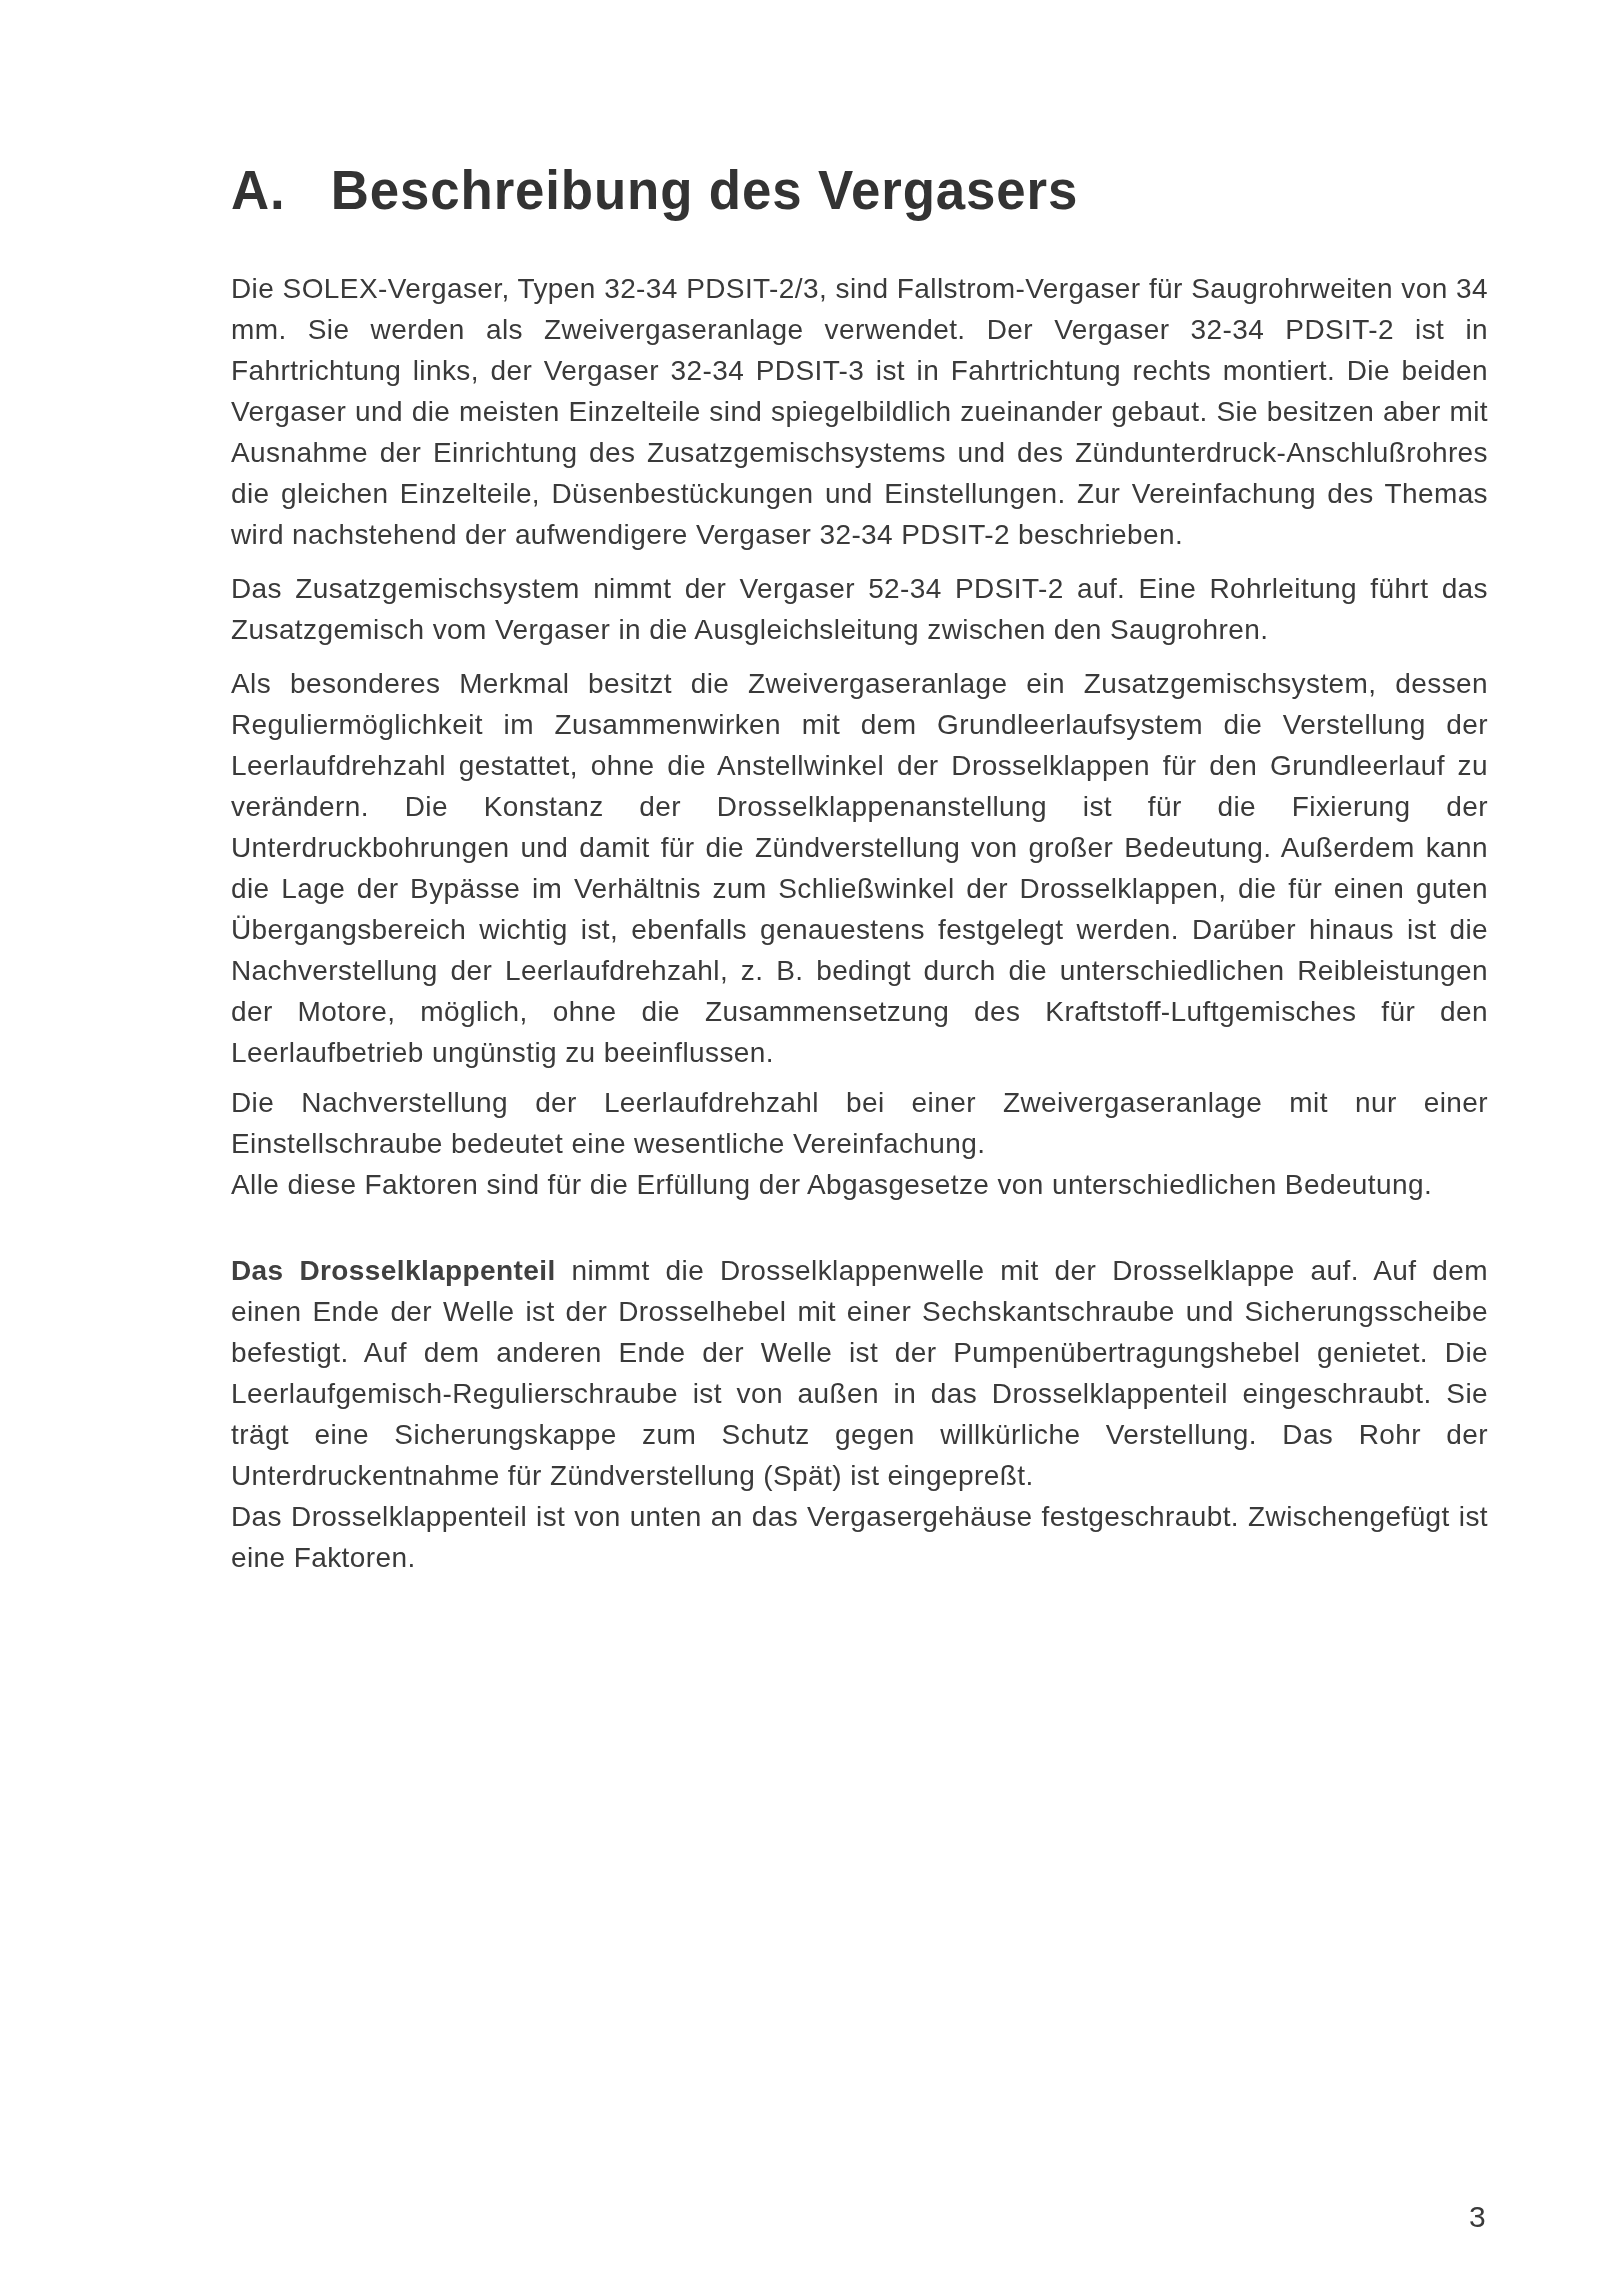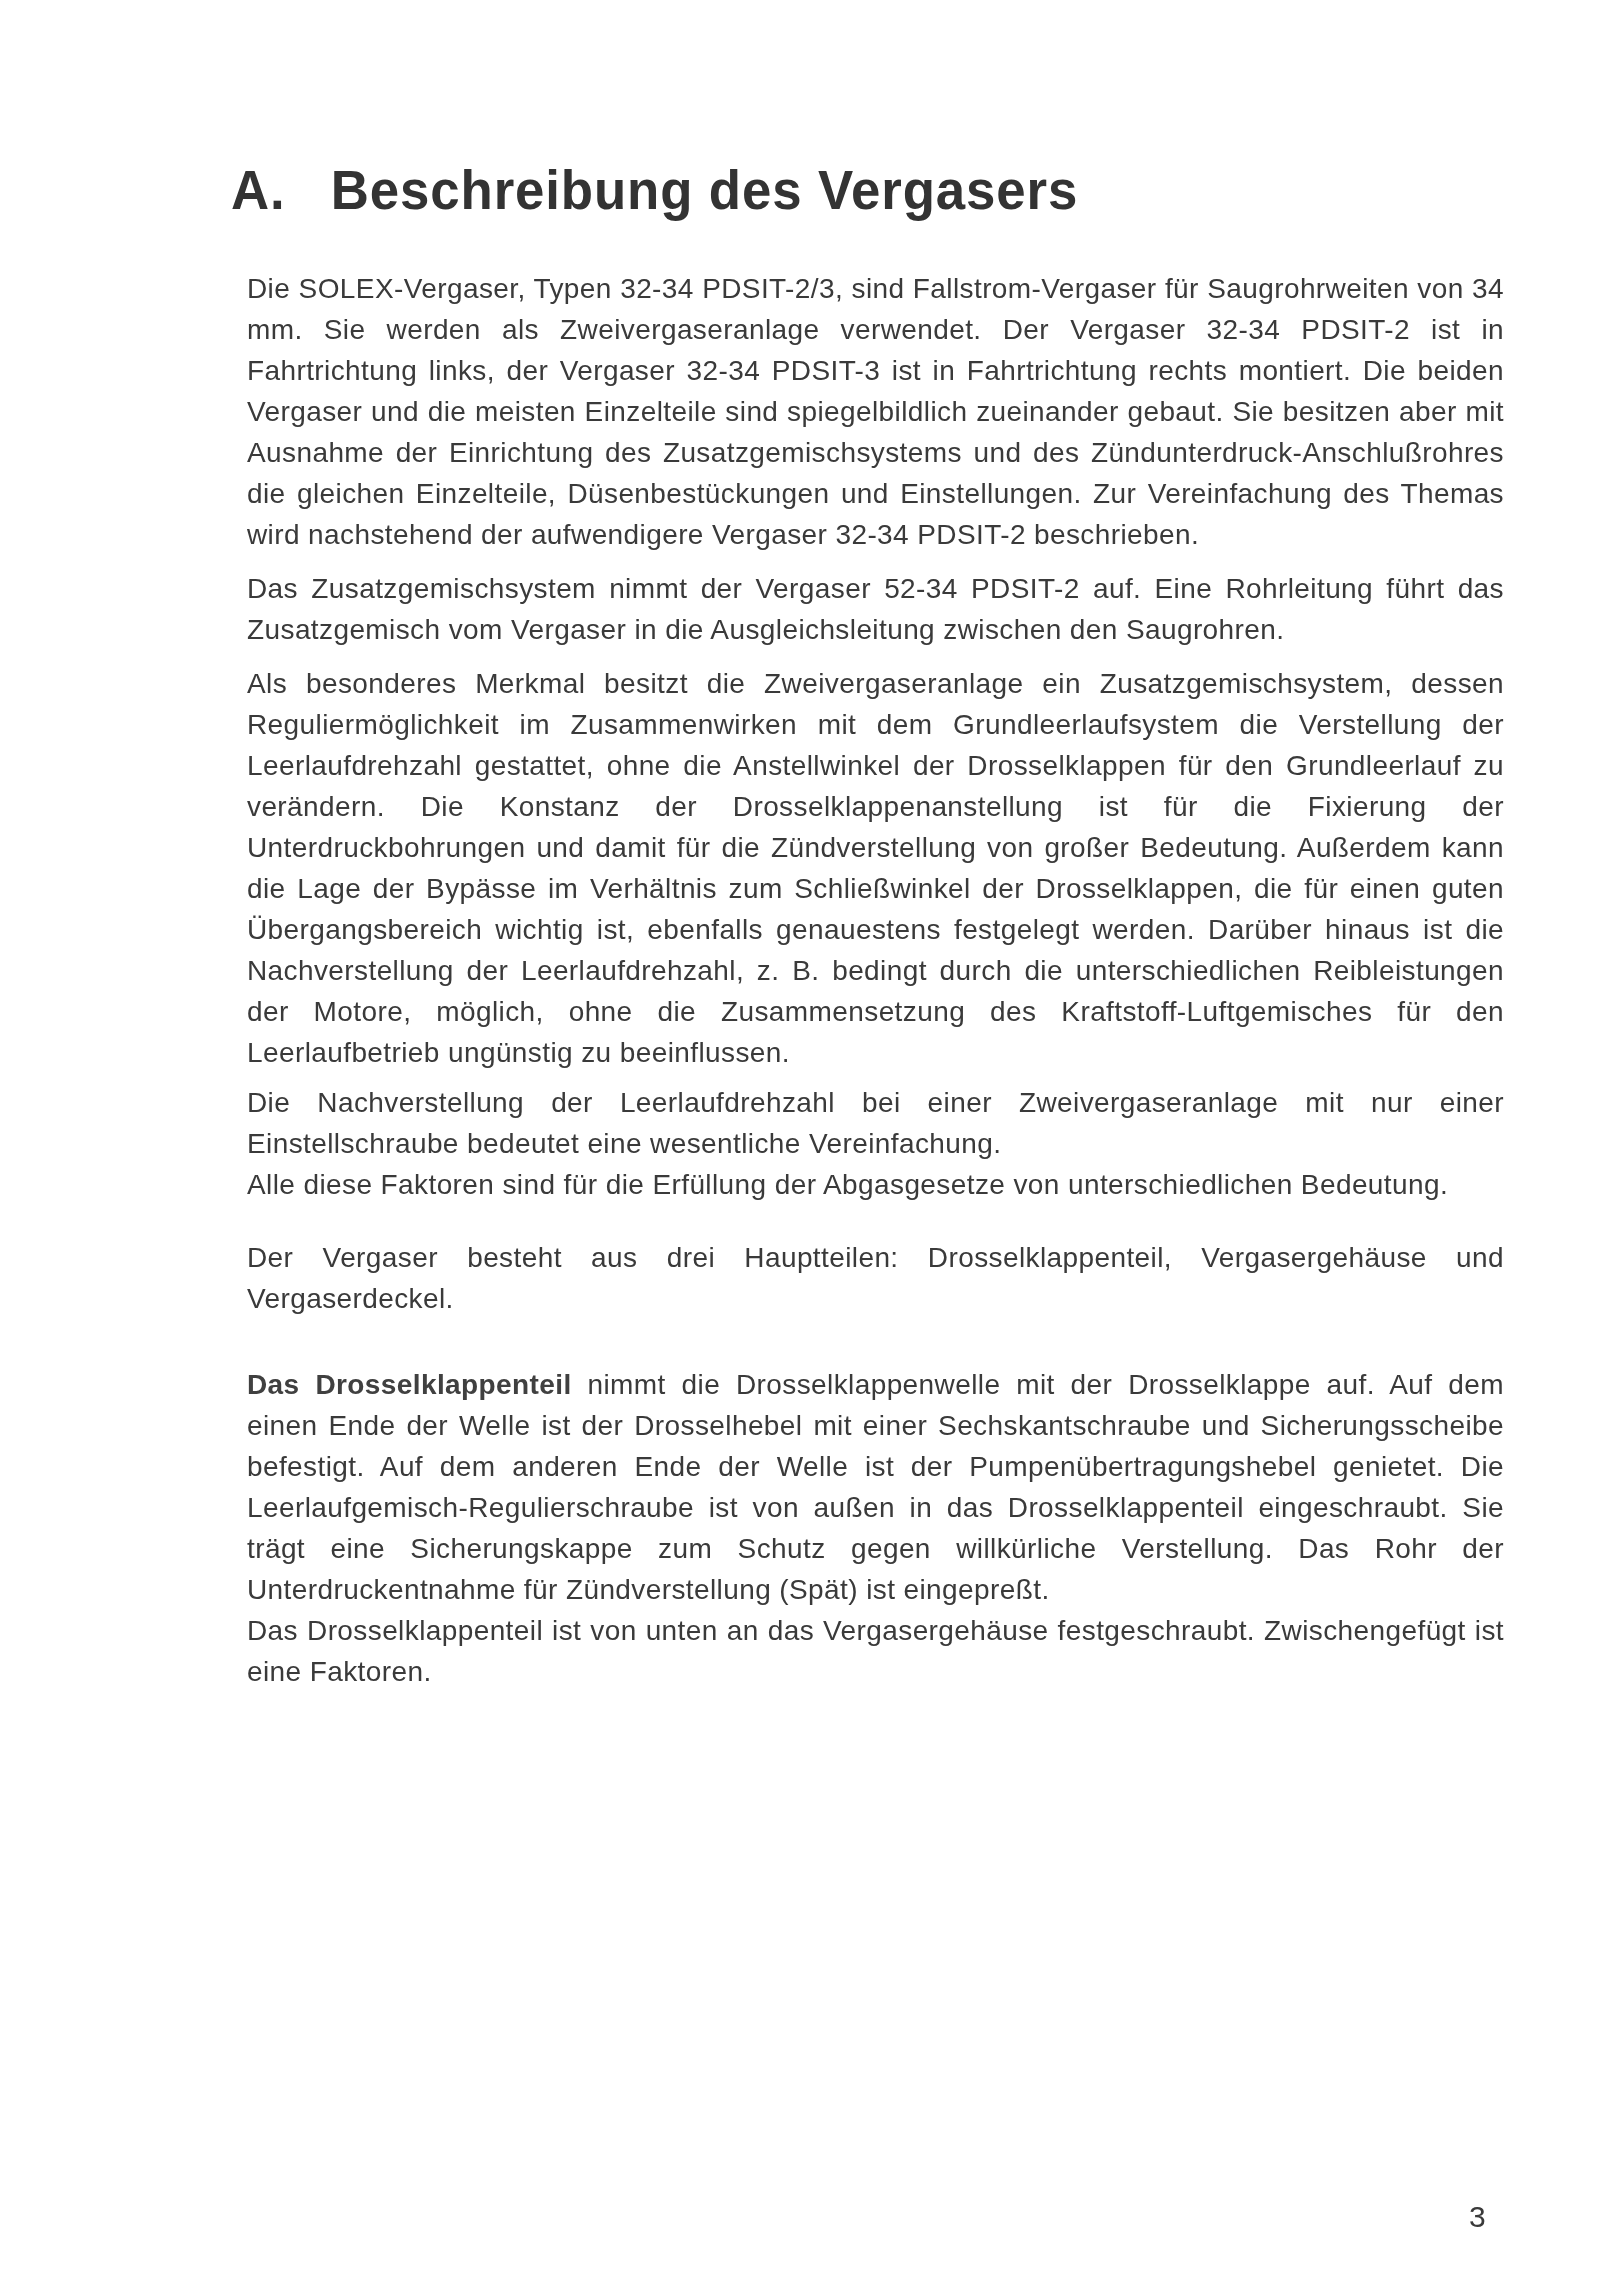--- a/index.html
+++ b/index.html
@@ -33,21 +33,21 @@
       white-space: nowrap;
       transform: scaleX(0.96);
       transform-origin: left top;
     }
     .heading .num {
       display: inline-block;
       width: 104px;
     }
     .body {
       position: absolute;
-      left: 16px;
+      left: 0;
       top: 268px;
       width: 1257px;
       font-size: 28px;
       line-height: 41px;
       letter-spacing: 0.4px;
     }
     .body p {
       margin: 0;
       text-align: justify;
       text-align-last: left;
@@ -76,20 +76,19 @@
   <h1 class="heading">
     <span class="num">A.</span><span>Beschreibung des Vergasers</span>
   </h1>
 
   <div class="body">
     <p>Die SOLEX-Vergaser, Typen 32-34 PDSIT-2/3, sind Fallstrom-Vergaser für Saugrohrweiten von 34 mm. Sie werden als Zweivergaseranlage verwendet. Der Vergaser 32-34 PDSIT-2 ist in Fahrtrichtung links, der Vergaser 32-34 PDSIT-3 ist in Fahrtrichtung rechts montiert. Die beiden Vergaser und die meisten Einzelteile sind spiegelbildlich zueinander gebaut. Sie besitzen aber mit Ausnahme der Einrichtung des Zusatzgemischsystems und des Zündunterdruck-Anschlußrohres die gleichen Einzelteile, Düsenbestückungen und Einstellungen. Zur Vereinfachung des Themas wird nachstehend der aufwendigere Vergaser 32-34 PDSIT-2 beschrieben.</p>
     <p class="gap-md">Das Zusatzgemischsystem nimmt der Vergaser 52-34 PDSIT-2 auf. Eine Rohrleitung führt das Zusatzgemisch vom Vergaser in die Ausgleichsleitung zwischen den Saugrohren.</p>
     <p class="gap-md">Als besonderes Merkmal besitzt die Zweivergaseranlage ein Zusatzgemischsystem, dessen Reguliermöglichkeit im Zusammenwirken mit dem Grundleerlaufsystem die Verstellung der Leerlaufdrehzahl gestattet, ohne die Anstellwinkel der Drosselklappen für den Grundleerlauf zu verändern. Die Konstanz der Drosselklappenanstellung ist für die Fixierung der Unterdruckbohrungen und damit für die Zündverstellung von großer Bedeutung. Außerdem kann die Lage der Bypässe im Verhältnis zum Schließwinkel der Drosselklappen, die für einen guten Übergangsbereich wichtig ist, ebenfalls genauestens festgelegt werden. Darüber hinaus ist die Nachverstellung der Leerlaufdrehzahl, z. B. bedingt durch die unterschiedlichen Reibleistungen der Motore, möglich, ohne die Zusammensetzung des Kraftstoff-Luftgemisches für den Leerlaufbetrieb ungünstig zu beeinflussen.</p>
     <p class="gap-sm">Die Nachverstellung der Leerlaufdrehzahl bei einer Zweivergaseranlage mit nur einer Einstellschraube bedeutet eine wesentliche Vereinfachung.</p>
     <p>Alle diese Faktoren sind für die Erfüllung der Abgasgesetze von unterschiedlichen Bedeutung.</p>
-    <p class="gap-lg">Der Vergaser besteht aus drei Hauptteilen: Drosselklappenteil, Vergasergehäuse und Vergaserdeckel.</p>
     <p class="gap-xl"><span class="bold-lead">Das Drosselklappenteil</span><span> nimmt die Drosselklappenwelle mit der Drosselklappe auf. Auf dem einen Ende der Welle ist der Drosselhebel mit einer Sechskantschraube und Sicherungsscheibe befestigt. Auf dem anderen Ende der Welle ist der Pumpenübertragungshebel genietet. Die Leerlaufgemisch-Regulierschraube ist von außen in das Drosselklappenteil eingeschraubt. Sie trägt eine Sicherungskappe zum Schutz gegen willkürliche Verstellung. Das Rohr der Unterdruckentnahme für Zündverstellung (Spät) ist eingepreßt.</span></p>
     <p>Das Drosselklappenteil ist von unten an das Vergasergehäuse festgeschraubt. Zwischengefügt ist eine Faktoren.</p>
   </div>
 </div>
 
 <div class="page-number">3</div>
 
 
 </body></html>

